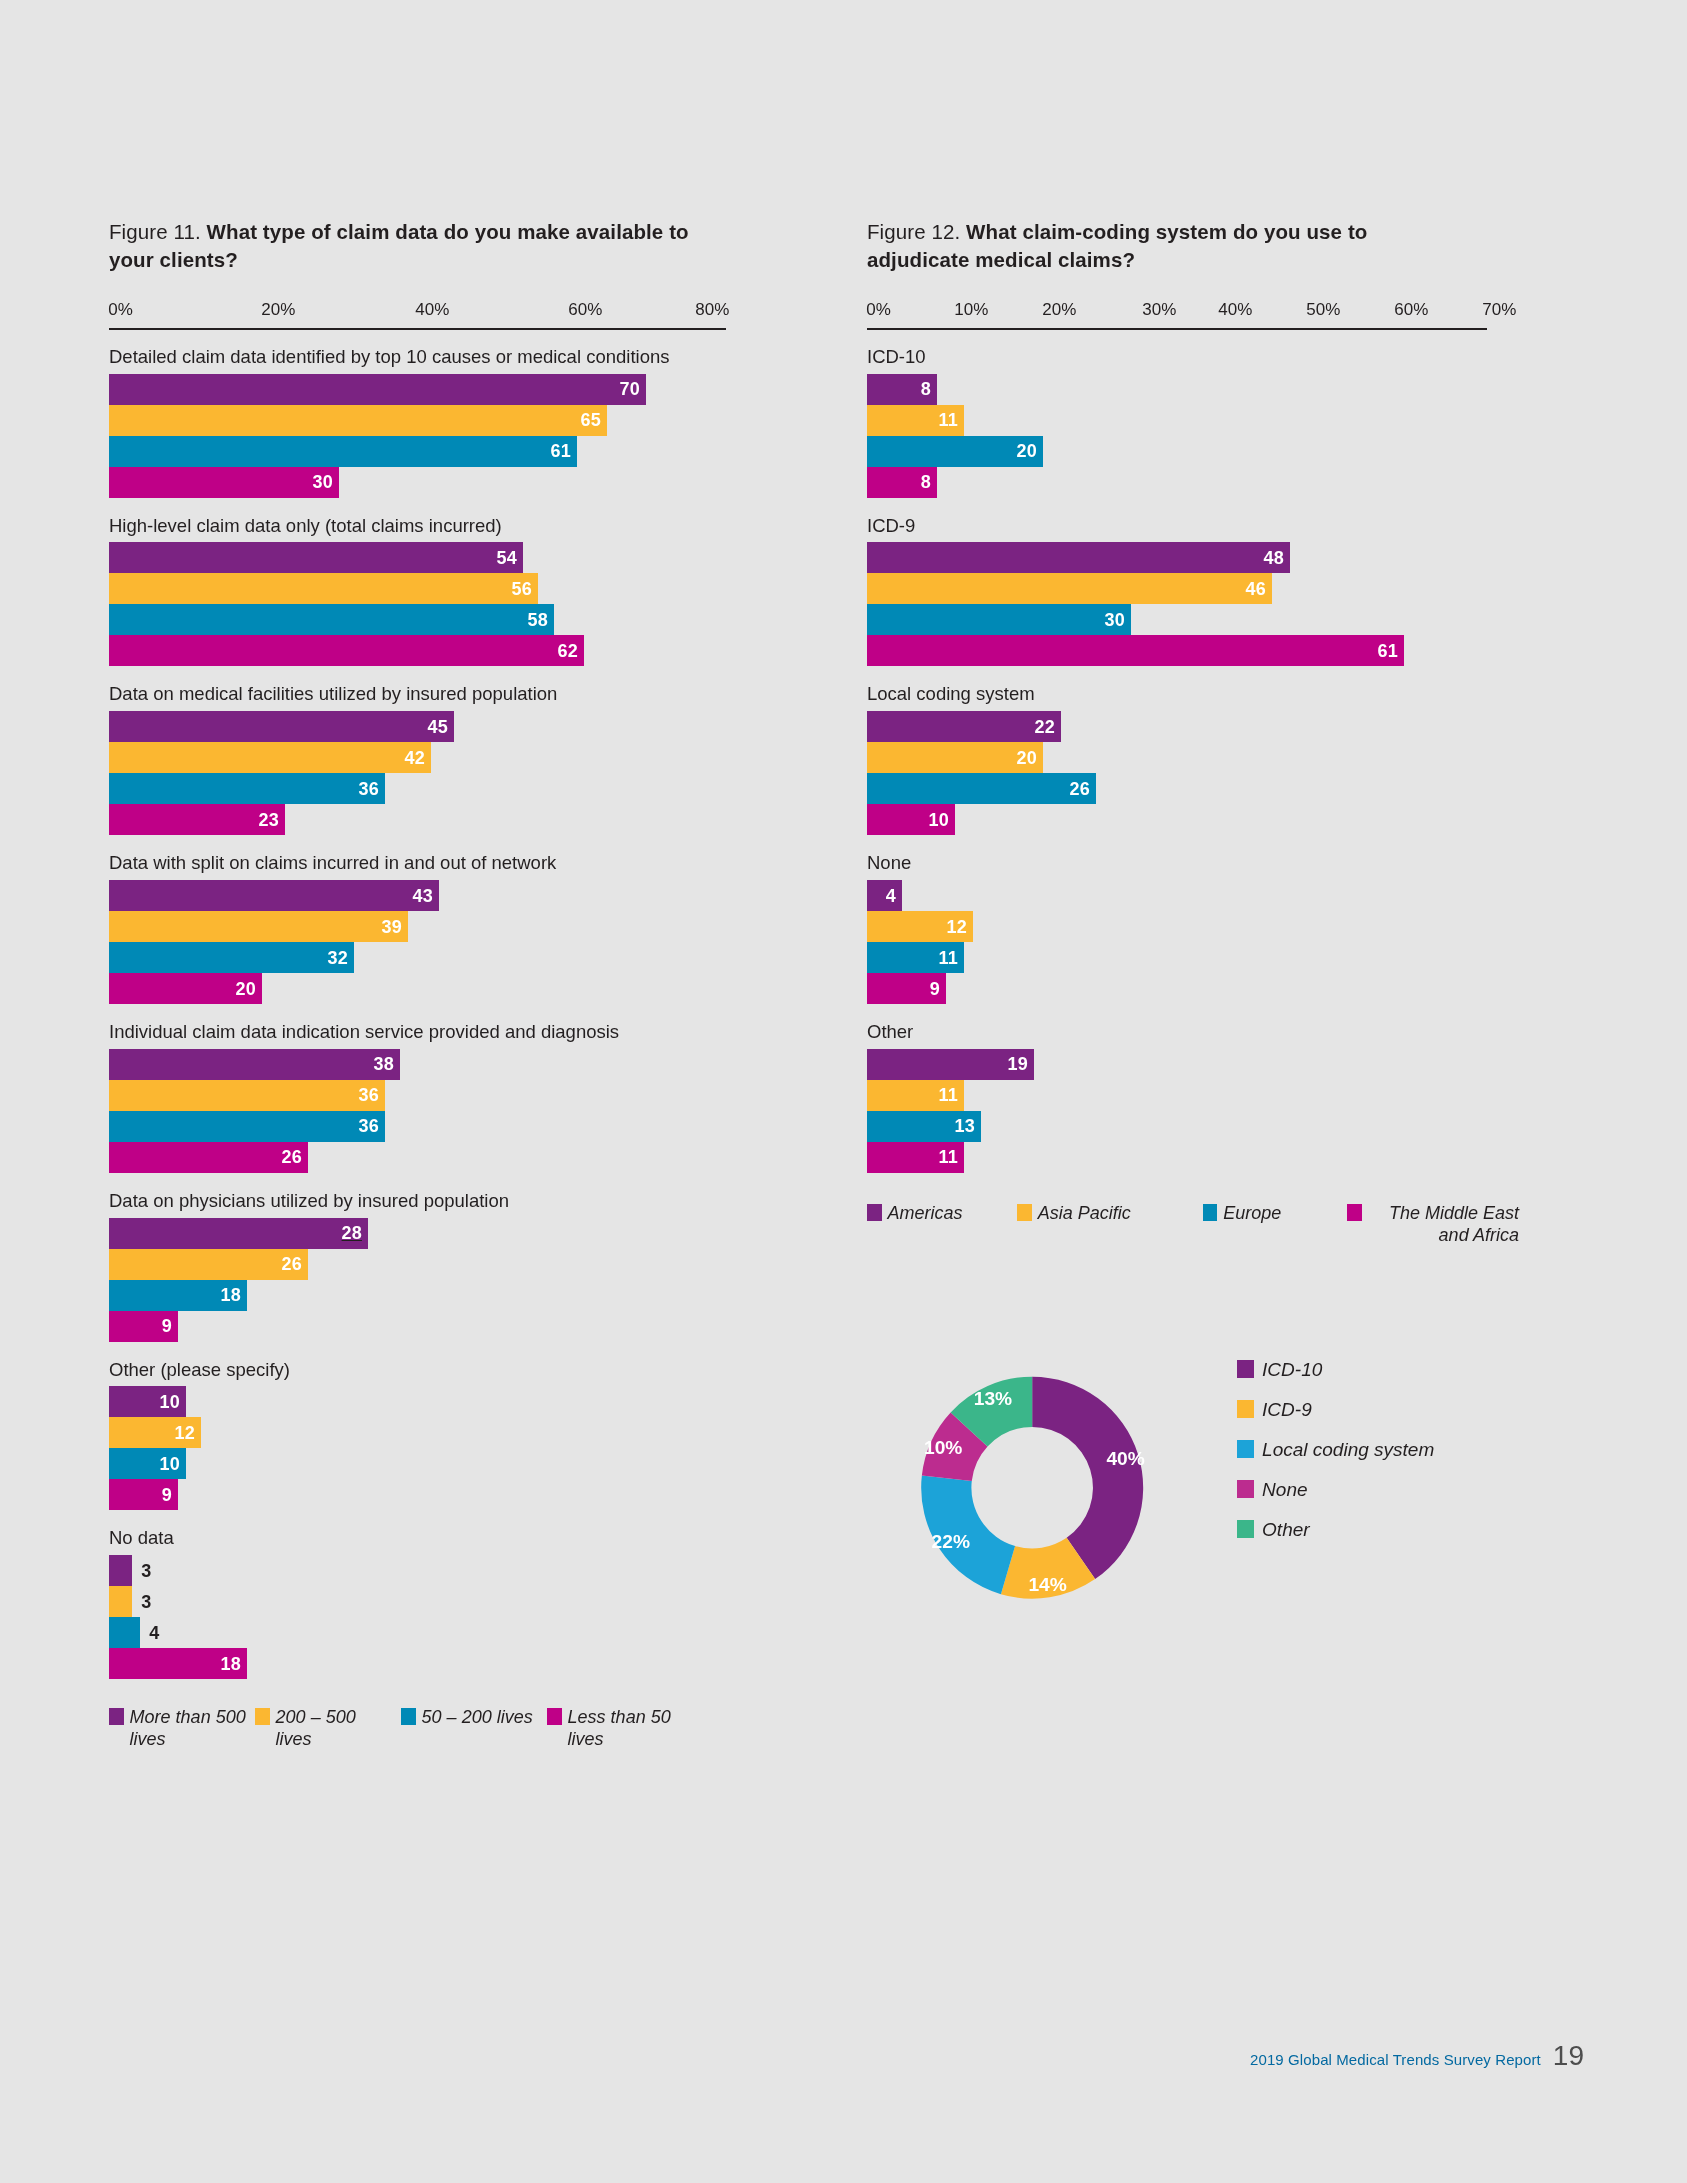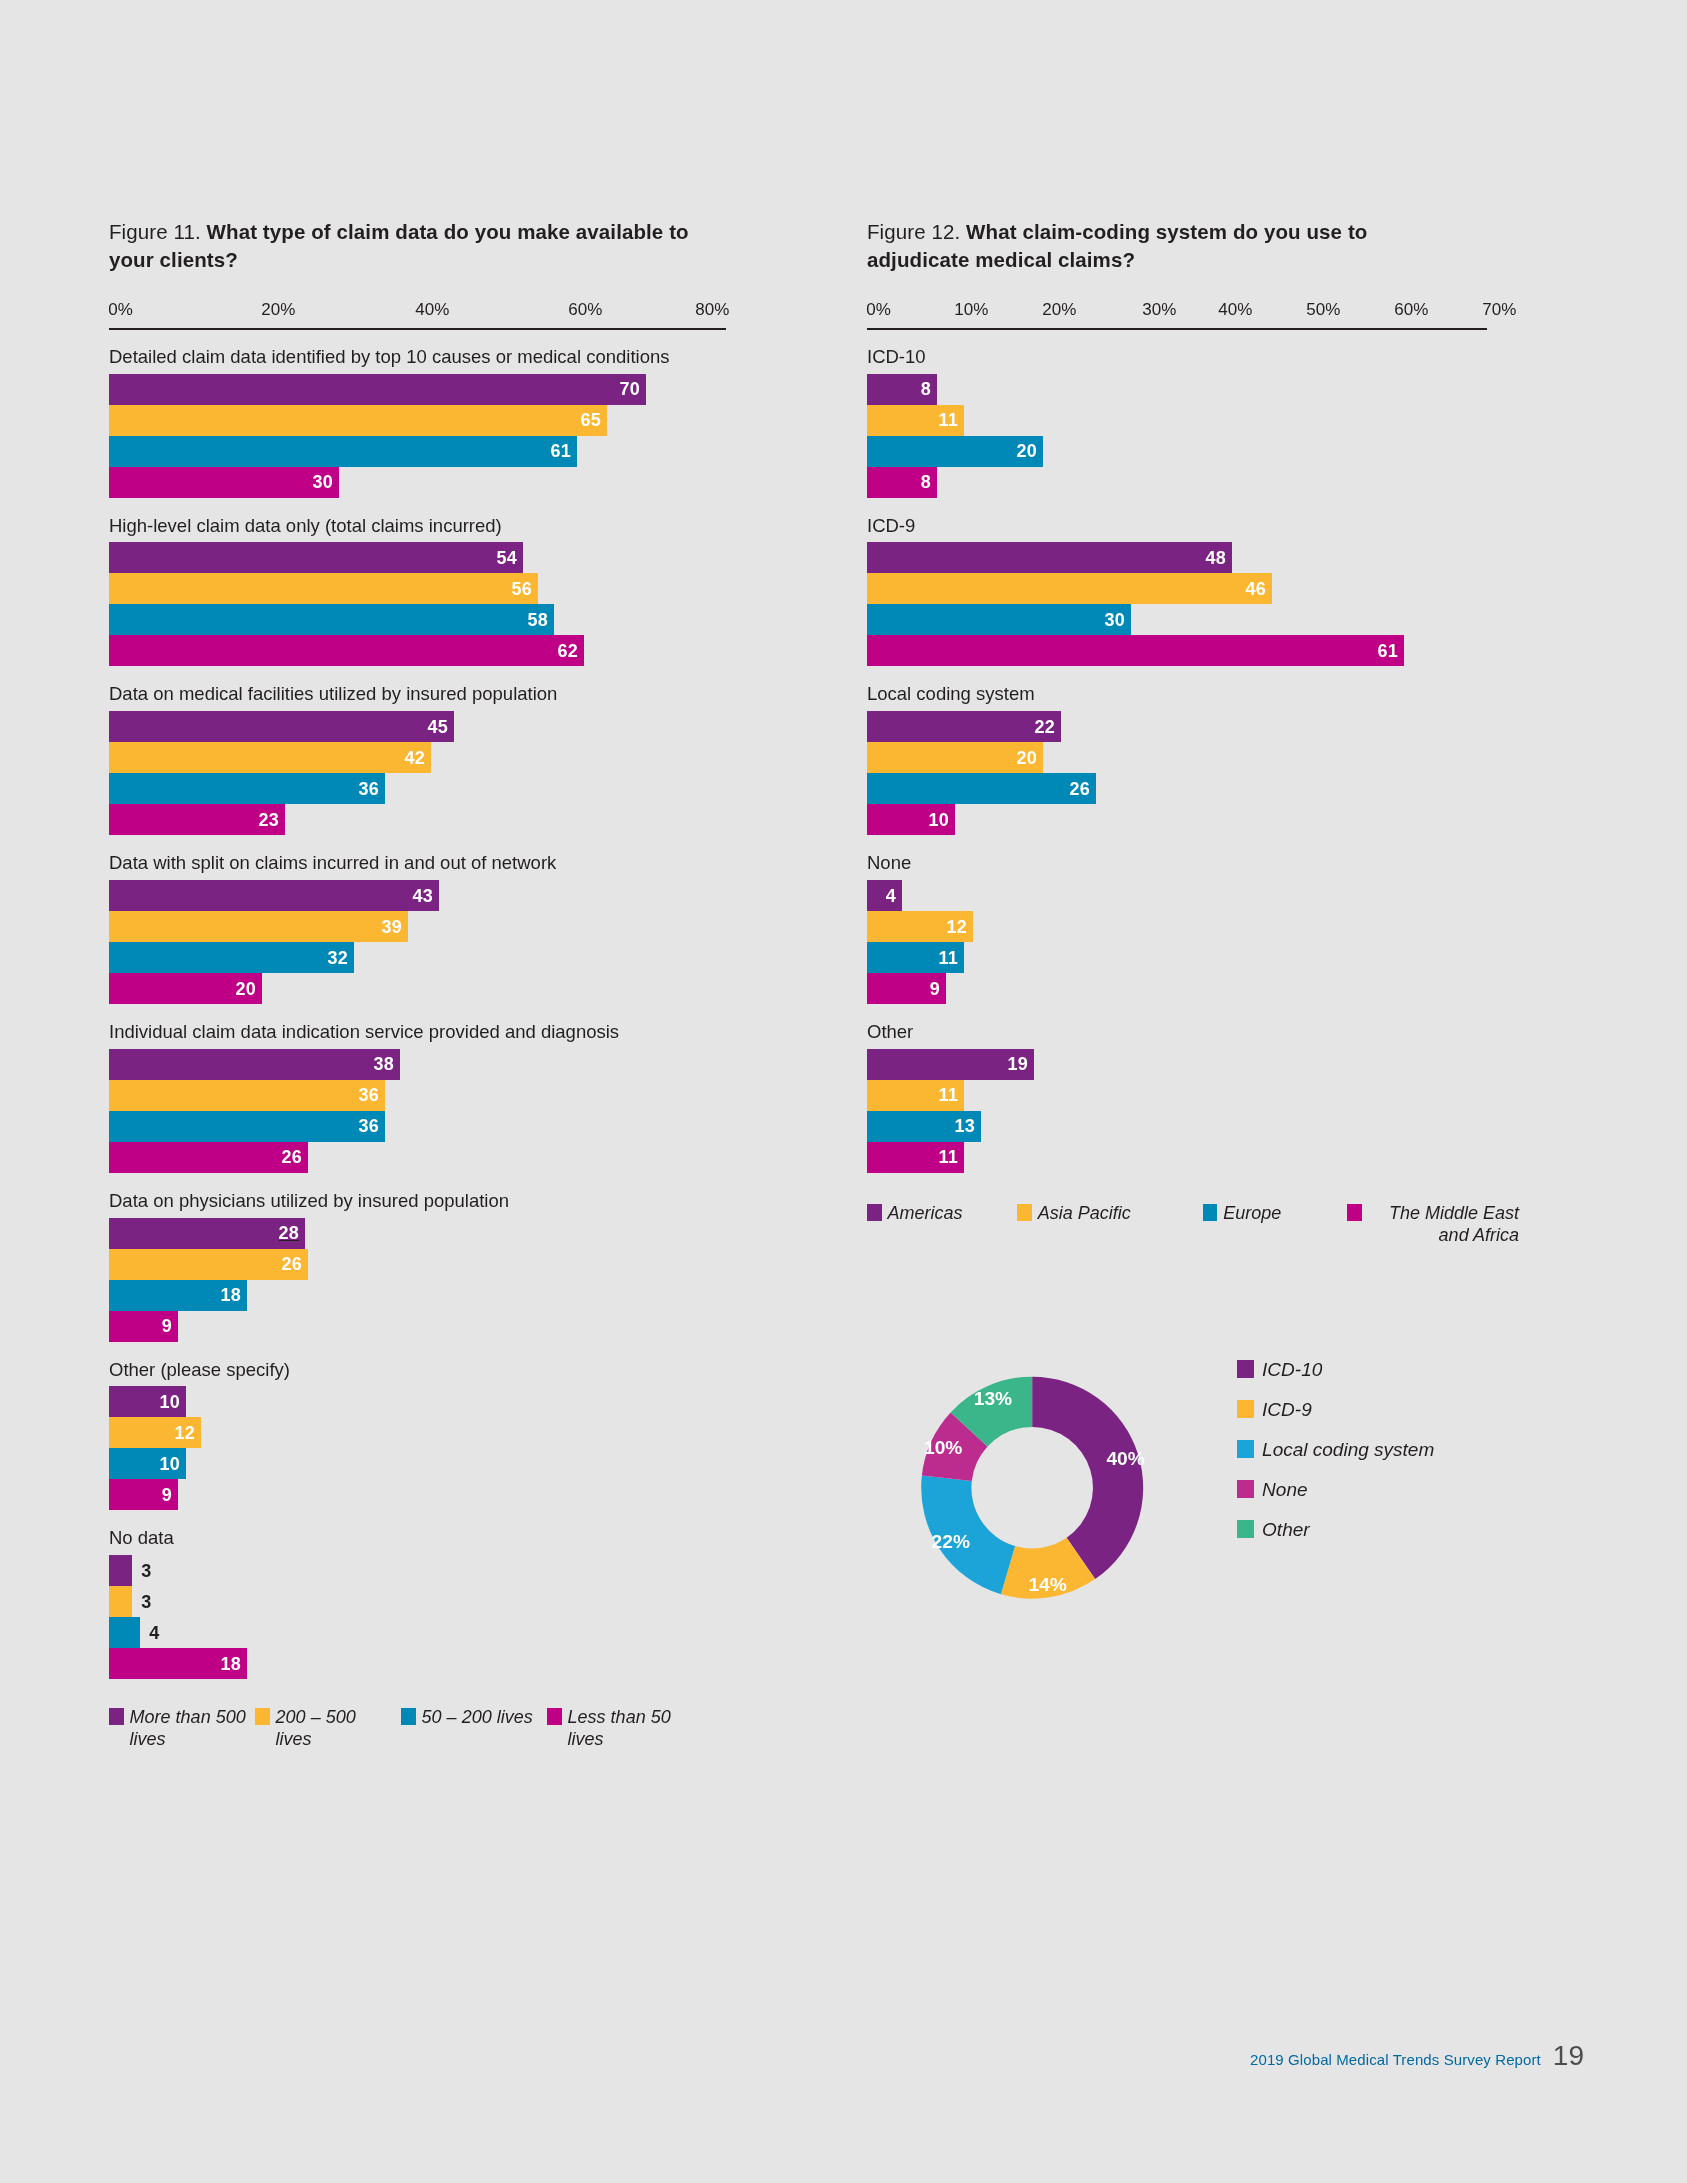--- a/index.html
+++ b/index.html
@@ -284,21 +284,21 @@
               <div class="bar c3" style="width: 199px;">
                 <span class="bar-val">26</span>
               </div>
             </div>
           </div>
         </div>
         <div class="grp">
           <div class="grp-label">Data on physicians utilized by insured population</div>
           <div class="bars">
             <div class="bar-row">
-              <div class="bar c0" style="width: 196px; text-decoration: underline;">
+              <div class="bar c0" style="width: 259px; text-decoration: underline;">
                 <span class="bar-val">28</span>
               </div>
             </div>
             <div class="bar-row">
               <div class="bar c1" style="width: 199px;">
                 <span class="bar-val">26</span>
               </div>
             </div>
             <div class="bar-row">
               <div class="bar c2" style="width: 138px;">
@@ -425,21 +425,21 @@
               <div class="bar c3" style="width: 70px;">
                 <span class="bar-val">8</span>
               </div>
             </div>
           </div>
         </div>
         <div class="grp">
           <div class="grp-label">ICD-9</div>
           <div class="bars">
             <div class="bar-row">
-              <div class="bar c0" style="width: 365px;">
+              <div class="bar c0" style="width: 423px;">
                 <span class="bar-val">48</span>
               </div>
             </div>
             <div class="bar-row">
               <div class="bar c1" style="width: 405px;">
                 <span class="bar-val">46</span>
               </div>
             </div>
             <div class="bar-row">
               <div class="bar c2" style="width: 264px;">

